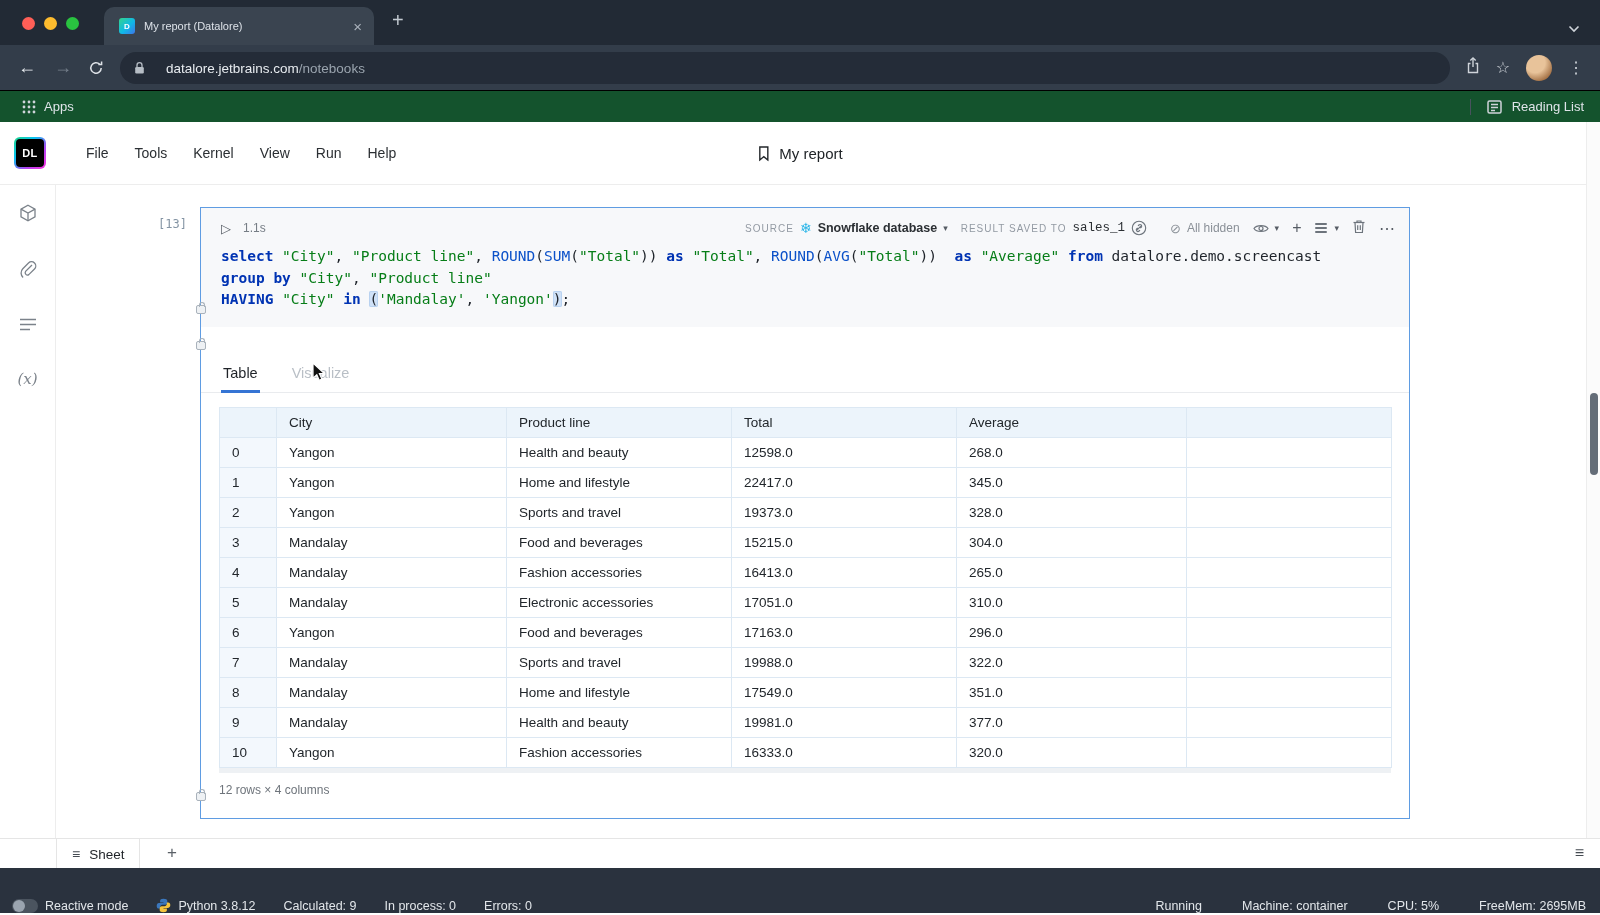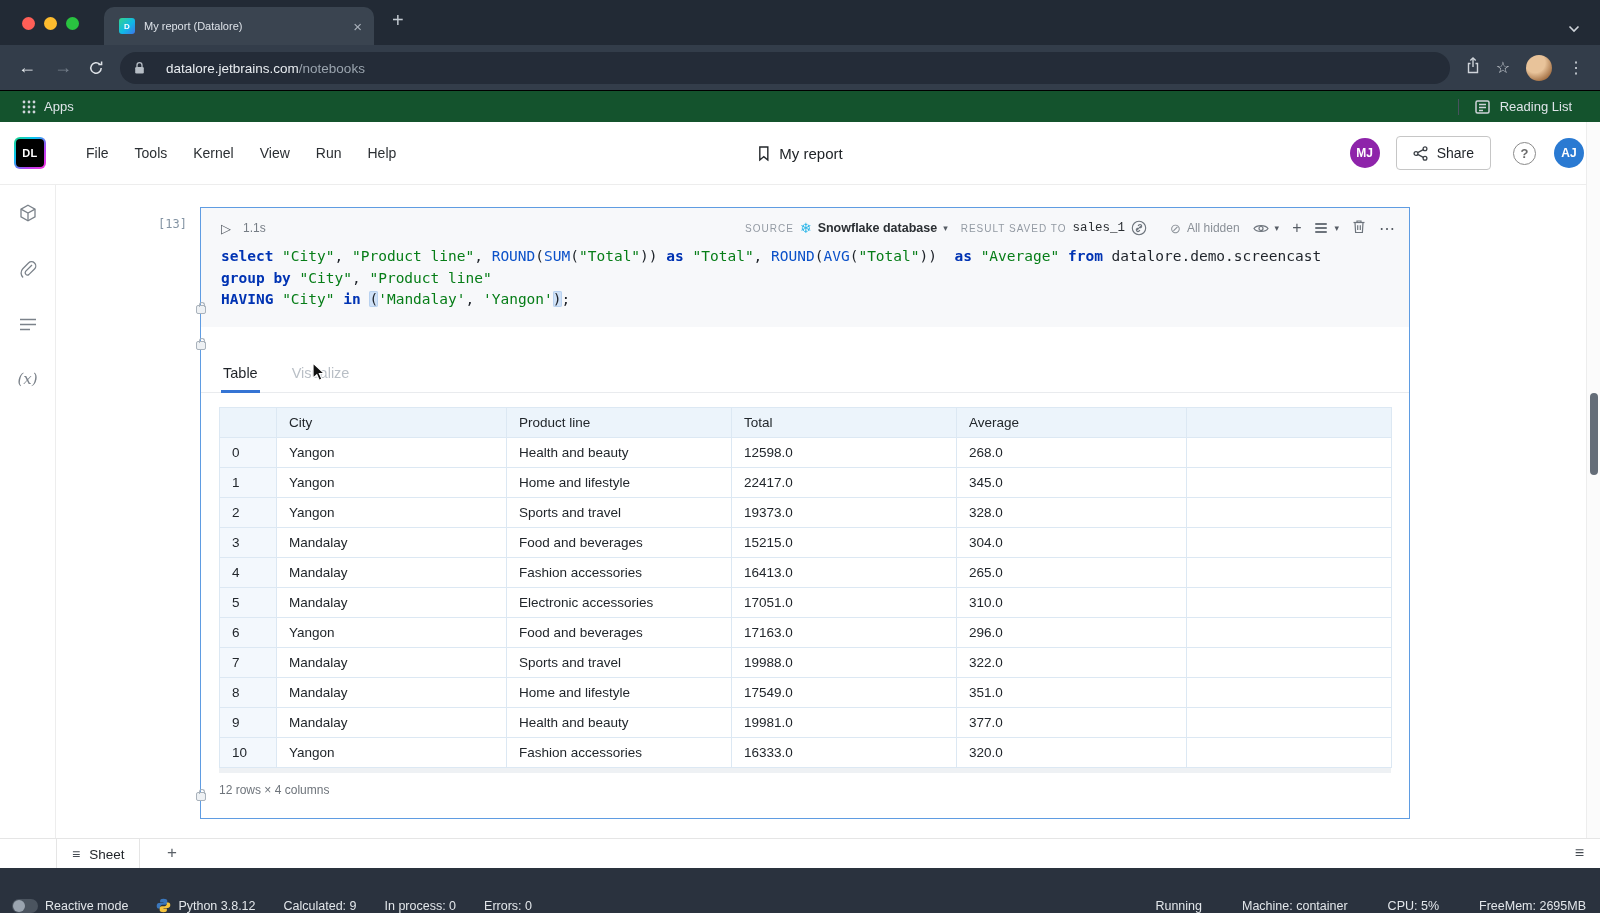--- a/index.html
+++ b/index.html
@@ -27,21 +27,21 @@
   .url-host{color:#e8ecf0;font-size:13.5px}
   .url-path{color:#9aa4ae;font-size:13.5px}
   .nav-right{display:flex;align-items:center;gap:16px;margin-right:16px}
   .nav-star{color:#cfd4da;font-size:16px}
   .nav-avatar{width:26px;height:26px;border-radius:50%;background:radial-gradient(circle at 35% 30%,#e8c39a 0 40%,#a8764a 75%,#6f4526)}
   .nav-kebab{color:#cfd4da;font-size:16px}
 
   
   .bookmarks{position:absolute;top:90px;left:0;width:100%;height:32px;background:#14532d;border-top:1px solid #000000;display:flex;align-items:center;color:#dfe4e9;font-size:13px}
   .bm-apps{display:flex;align-items:center;gap:8px;margin-left:22px}
-  .bm-right{margin-left:auto;display:flex;align-items:center;gap:10px;margin-right:28px}
+  .bm-right{margin-left:auto;display:flex;align-items:center;gap:10px;margin-right:16px}
   .bm-divider{width:1px;height:16px;background:#48525e;margin-right:6px}
 
   
   .appheader{position:absolute;top:122px;left:0;width:100%;height:63px;background:#fff;border-bottom:1px solid #ededed;display:flex;align-items:center}
   .dl-logo{margin-left:14px;width:32px;height:32px;border-radius:6px;background:linear-gradient(#000,#000) padding-box,linear-gradient(135deg,#21d789,#07c3f2,#b044f2,#fc31dd) border-box;border:2px solid transparent;color:#fff;font-size:11px;font-weight:bold;display:flex;align-items:center;justify-content:center;letter-spacing:.5px}
   .menus{display:flex;gap:26px;margin-left:40px;font-size:14px;color:#2b2f33}
   .center-title{position:absolute;left:50%;top:50%;transform:translate(-50%,-50%);display:flex;align-items:center;gap:9px;font-size:15px;color:#202428}
   .hdr-right{margin-left:auto;display:flex;align-items:center;margin-right:16px}
   .avatar-mj{width:30px;height:30px;border-radius:50%;background:#8e24aa;color:#fff;font-size:12px;font-weight:bold;display:flex;align-items:center;justify-content:center}
   .share-btn{margin-left:16px;height:34px;padding:0 16px;border:1px solid #c6c6c6;border-radius:4px;background:#fff;display:flex;align-items:center;gap:9px;font-size:14px;color:#1f2328}
@@ -203,34 +203,20 @@
       <span>Kernel</span>
       <span>View</span>
       <span>Run</span>
       <span>Help</span>
     </nav>
     <div class="center-title">
       <svg width="13" height="16" viewBox="0 0 13 16" fill="none" stroke="#23272b" stroke-width="1.4">
           <path d="M2.5 1.5 h8 v13 l-4 -3.4 -4 3.4 z"></path>
         </svg>
       <span>My report</span>
-    </div>
-    <div class="hdr-right">
-      <span class="avatar-mj">MJ</span>
-      <button class="share-btn">
-        <svg width="15" height="15" viewBox="0 0 15 15" fill="none" stroke="#3c4147" stroke-width="1.3">
-            <circle cx="12" cy="2.8" r="1.9"></circle>
-            <circle cx="3" cy="7.5" r="1.9"></circle>
-            <circle cx="12" cy="12.2" r="1.9"></circle>
-            <path d="M4.7 6.6 L10.3 3.7 M4.7 8.4 L10.3 11.3"></path>
-          </svg>
-        <span>Share</span>
-      </button>
-      <span class="help-circle">?</span>
-      <span class="avatar-aj">AJ</span>
     </div>
   </div>
 
   <div class="main">
     <div class="sidebar">
       <span>
         <svg width="20" height="20" viewBox="0 0 20 20" fill="none" stroke="#7b828a" stroke-width="1.3">
             <path d="M10 2.2 L17 6.1 V13.9 L10 17.8 L3 13.9 V6.1 Z"></path>
             <path d="M3 6.1 L10 10 L17 6.1 M10 10 V17.8"></path>
           </svg>

